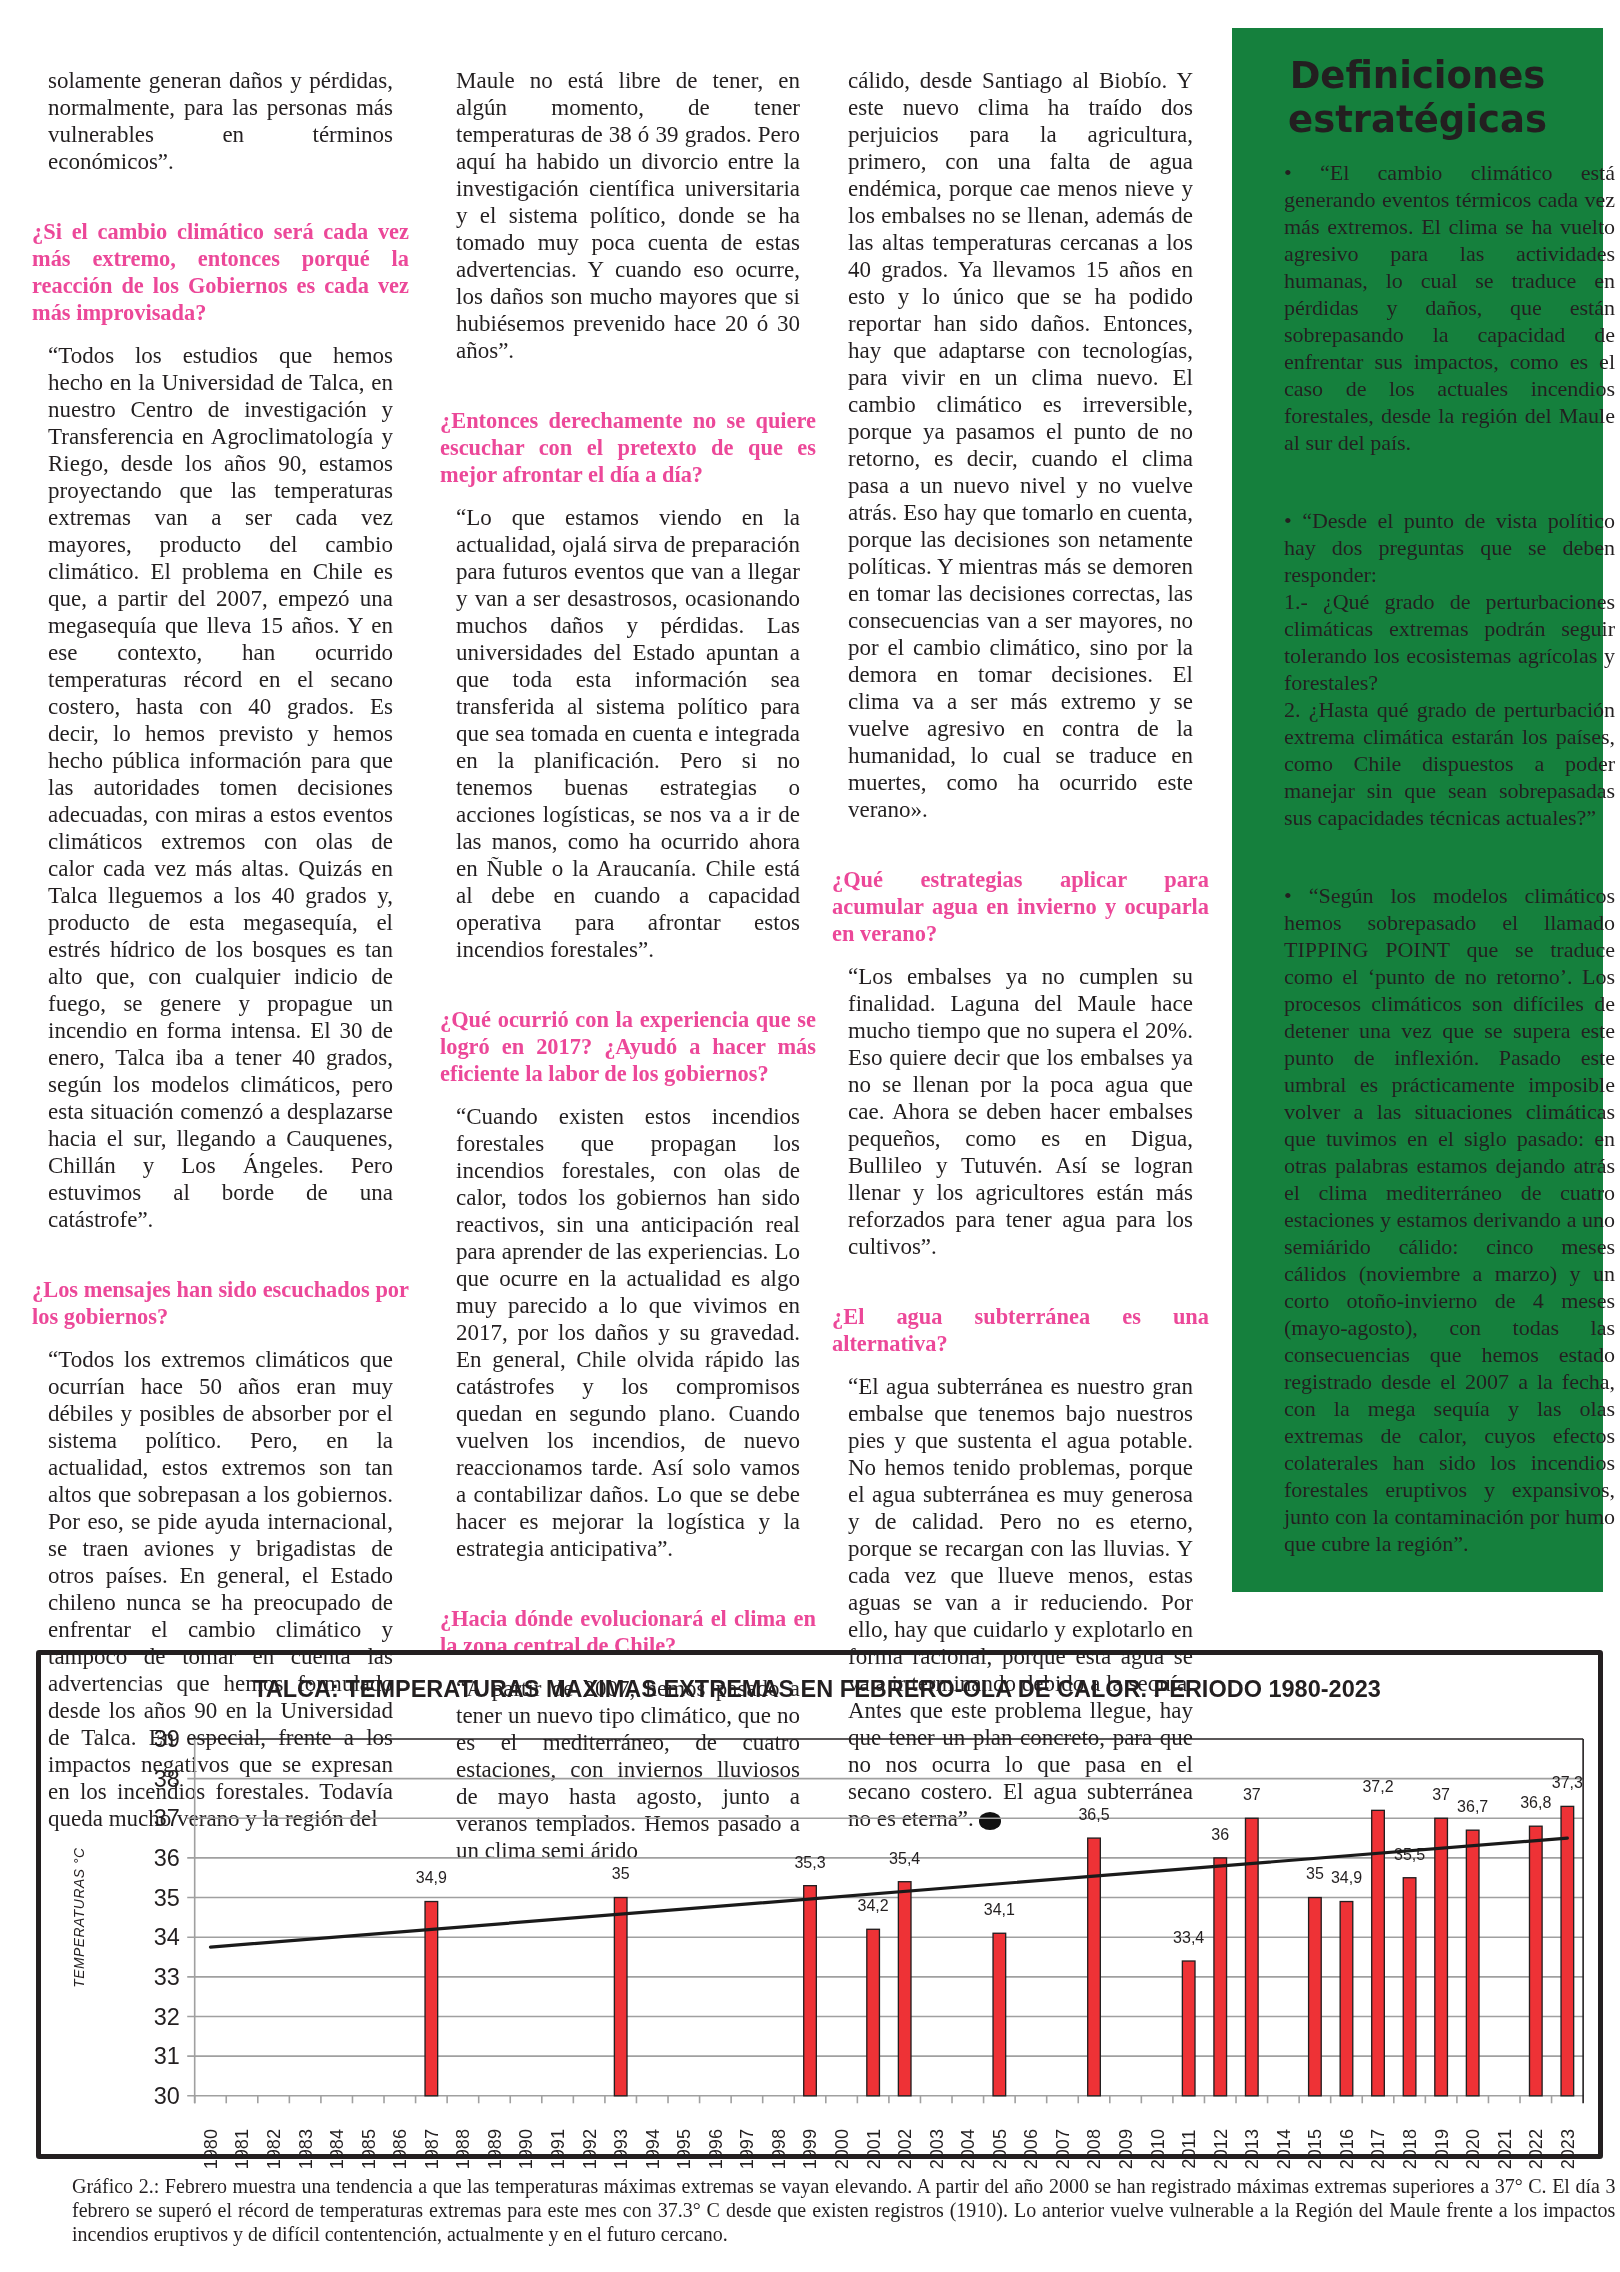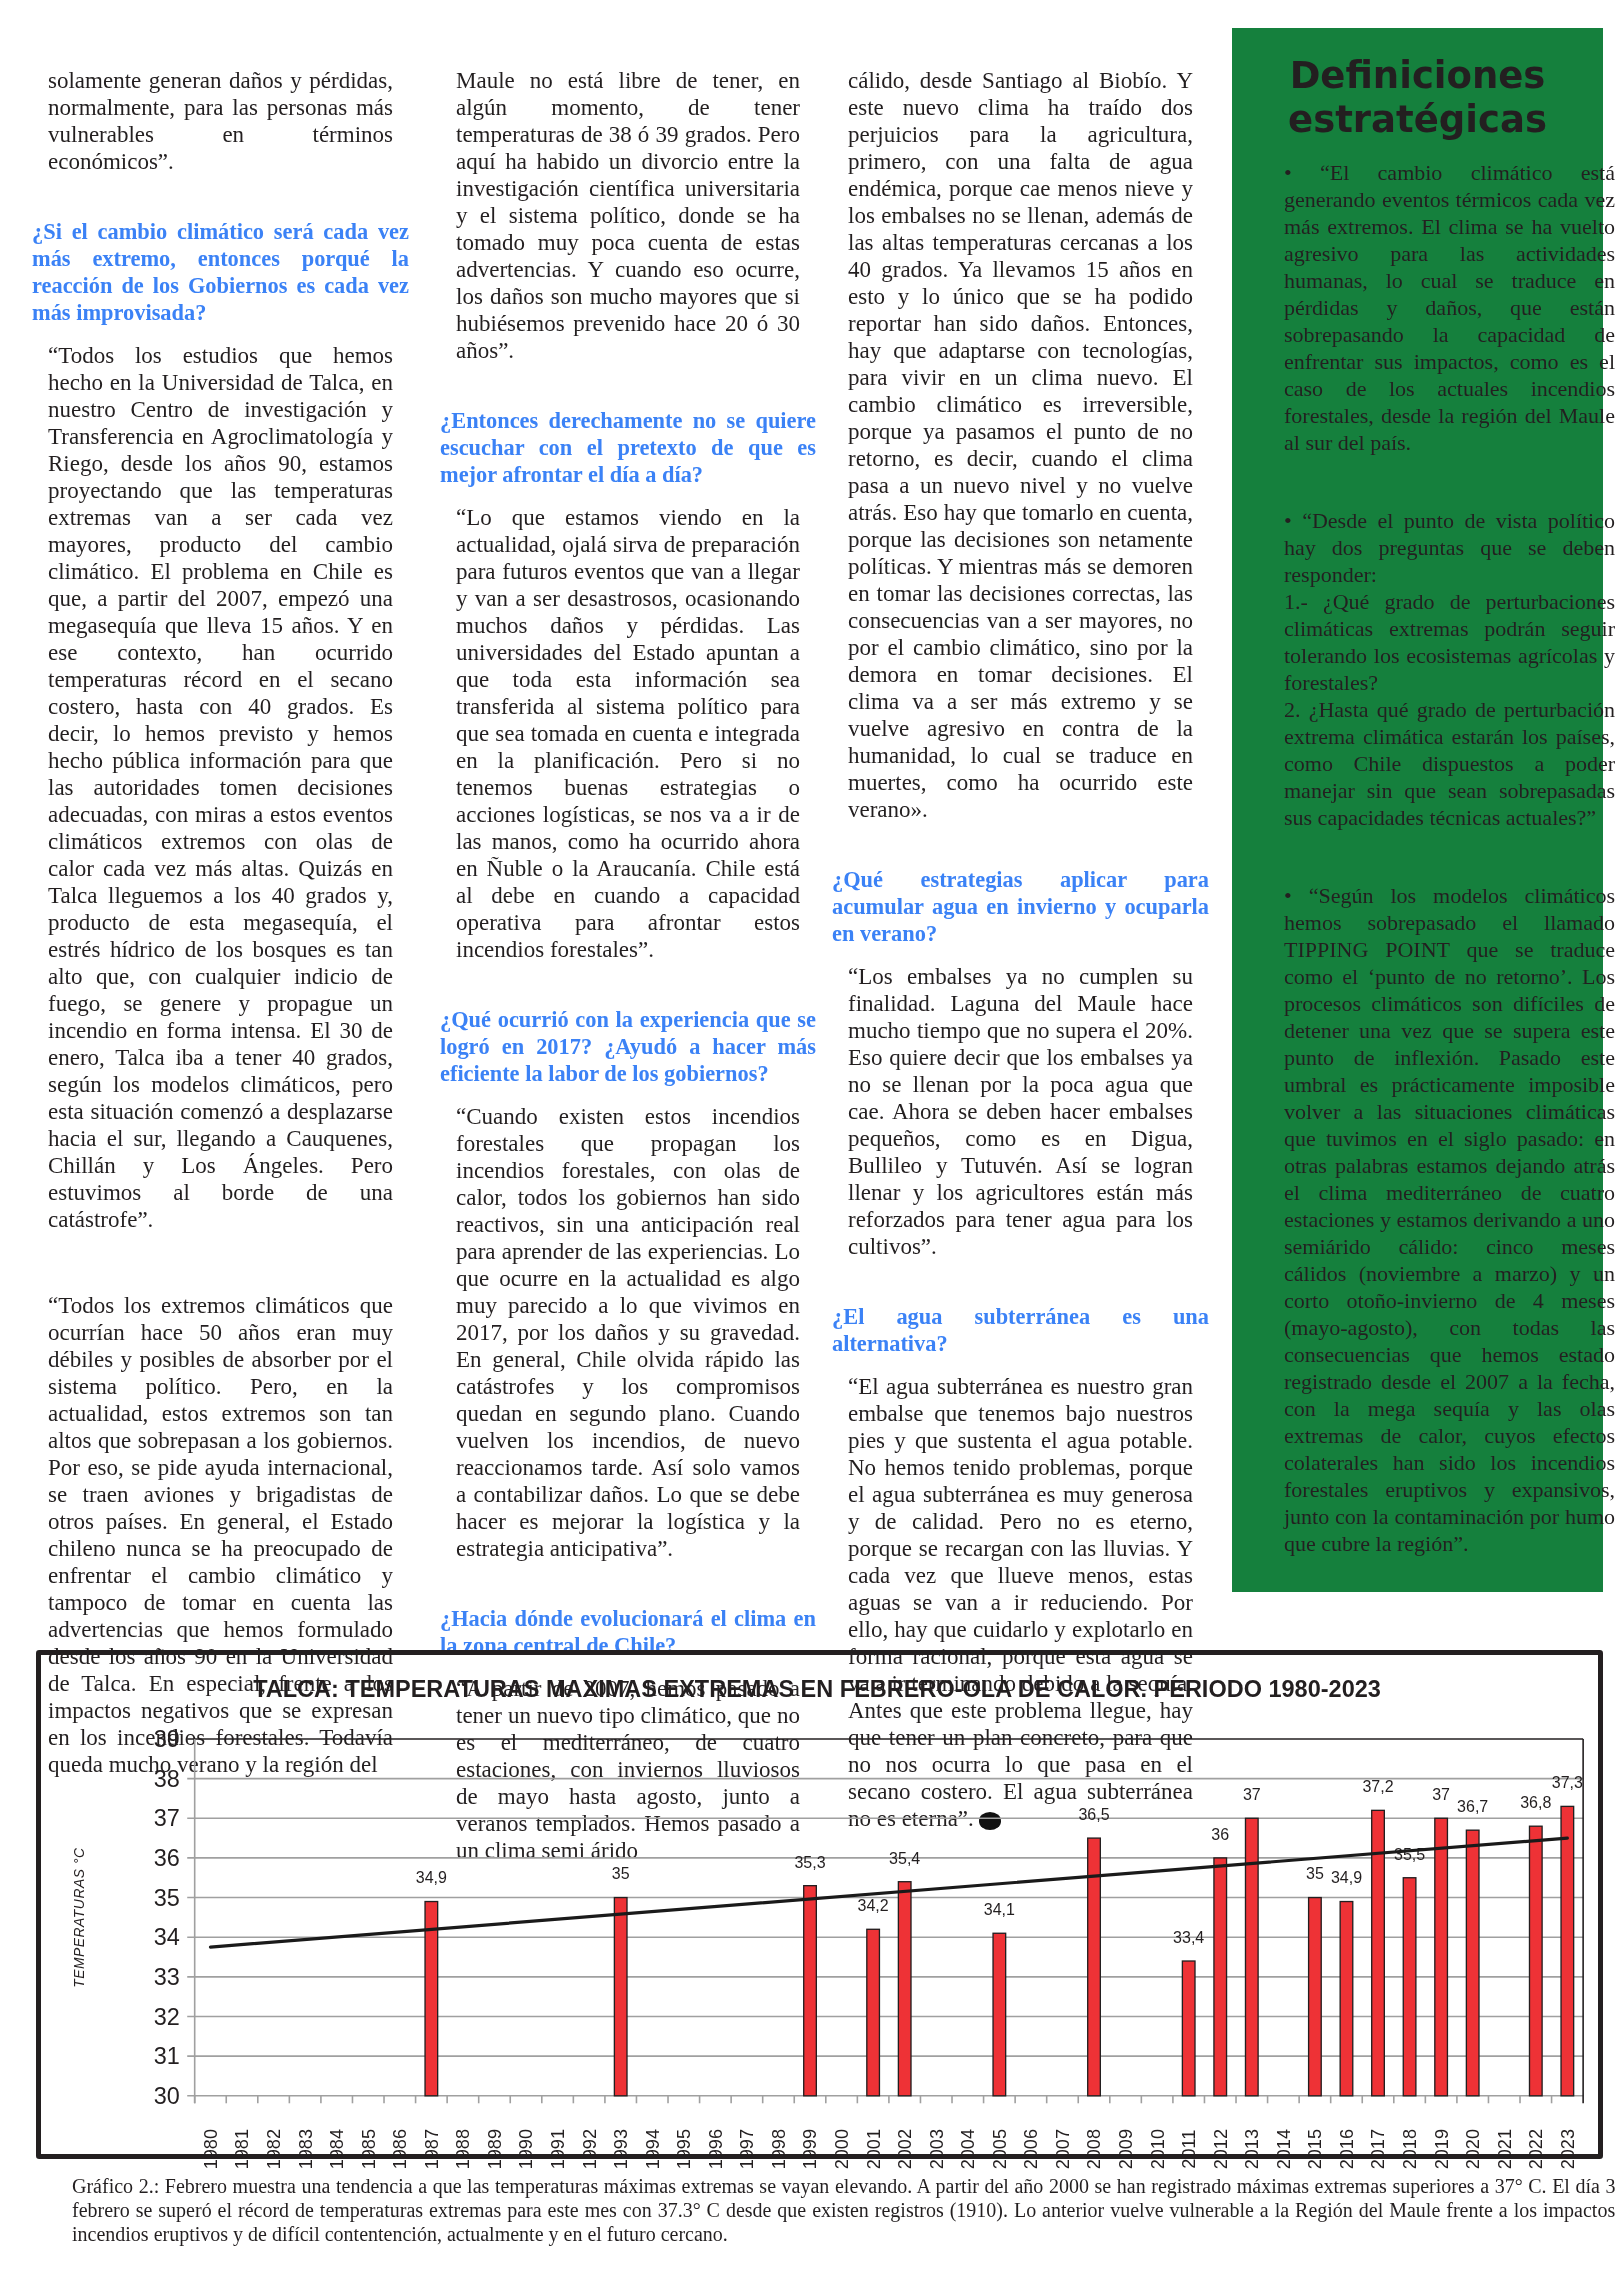--- a/index.html
+++ b/index.html
@@ -1,19 +1,19 @@
 <!DOCTYPE html>
 <html style="font-size:8.5px"><head>
 <meta charset="utf-8">
 <style>
   html,body{margin:0;padding:0;background:#fff;}
   body{width:1621px;height:2273px;position:relative;overflow:hidden;color:#231f20;}
   .col{position:absolute;top:51px;font-family:"Liberation Serif","DejaVu Serif",serif;font-size:23px;line-height:27px;text-align:justify;hyphens:manual;}
   .col p{margin:16px;}
-  .col h3{margin:0;color:#3b82f6;font-weight:bold;font-size:22.4px;line-height:27px;}
+  .col h3{margin:0;color:#ec4899;font-weight:bold;font-size:22.4px;line-height:27px;}
   .gap{height:27px;}
   #col1{left:32px;width:377px;}
   #col2{left:440px;width:376px;}
   #col3{left:832px;width:377px;}
   #sidebar{position:absolute;left:1232px;top:28px;width:371px;height:1564px;background:#15803d;}
   #sidebar h2{margin:25.6px 0 0 0;text-align:center;font-family:"DejaVu Sans","Liberation Sans",sans-serif;font-weight:bold;font-size:37px;line-height:44px;color:#231f20;}
   #sidebar .items{position:absolute;left:27px;width:331px;top:131px;font-family:"Liberation Serif","DejaVu Serif",serif;font-size:22px;line-height:27px;text-align:justify;margin-left:25px;}
   #sidebar .item{margin:0 0 51px 0;white-space:pre-line;}
   #chartbox{position:absolute;left:36px;top:1650px;width:1557px;height:499px;border:5.3px solid #231f20;border-radius:3.2px;}
   #chart-title{position:absolute;left:0;right:0;top:1676px;text-align:center;font-family:"Liberation Sans","DejaVu Sans",sans-serif;font-weight:bold;font-size:23.5px;color:#231f20;margin-left:13px;}
@@ -23,20 +23,21 @@
 </style>
 </head>
 <body>
 
 <div id="col1" class="col">
     <p>solamente generan daños y pérdidas, normalmente, para las personas más vulnerables en términos económicos”.</p>
     <div class="gap"></div>
     <h3>¿Si el cambio climático será cada vez más extremo, entonces porqué la reacción de los Gobiernos es cada vez más improvisada?</h3>
     <p>“Todos los estudios que hemos hecho en la Universidad de Talca, en nuestro Centro de investigación y Transferencia en Agroclimatología y Riego, desde los años 90, estamos proyectando que las temperaturas extremas van a ser cada vez mayores, producto del cambio climático. El problema en Chile es que, a partir del 2007, empezó una megasequía que lleva 15 años. Y en ese contexto, han ocurrido temperaturas récord en el secano costero, hasta con 40 grados. Es decir, lo hemos previsto y hemos hecho pública información para que las autoridades tomen decisiones adecuadas, con miras a estos eventos climáticos extremos con olas de calor cada vez más altas. Quizás en Talca lleguemos a los 40 grados y, producto de esta megasequía, el estrés hídrico de los bosques es tan alto que, con cualquier indicio de fuego, se genere y propague un incendio en forma intensa. El 30 de enero, Talca iba a tener 40 grados, según los modelos climáticos, pero esta situación comenzó a desplazarse hacia el sur, llegando a Cauquenes, Chillán y Los Ángeles. Pero estuvimos al borde de una catástrofe”.</p>
     <div class="gap"></div>
+    <h3>¿Los mensajes han sido escuchados por los gobiernos?</h3>
     <p>“Todos los extremos climáticos que ocurrían hace 50 años eran muy débiles y posibles de absorber por el sistema político. Pero, en la actualidad, estos extremos son tan altos que sobrepasan a los gobiernos. Por eso, se pide ayuda internacional, se traen aviones y brigadistas de otros países. En general, el Estado chileno nunca se ha preocupado de enfrentar el cambio climático y tampoco de tomar en cuenta las advertencias que hemos formulado desde los años 90 en la Universidad de Talca. En especial, frente a los impactos negativos que se expresan en los incendios forestales. Todavía queda mucho verano y la región del</p>
   </div>
 <div id="col2" class="col">
     <p>Maule no está libre de tener, en algún momento, de tener temperaturas de 38 ó 39 grados. Pero aquí ha habido un divorcio entre la investigación científica universitaria y el sistema político, donde se ha tomado muy poca cuenta de estas advertencias. Y cuando eso ocurre, los daños son mucho mayores que si hubiésemos prevenido hace 20 ó 30 años”.</p>
     <div class="gap"></div>
     <h3>¿Entonces derechamente no se quiere escuchar con el pretexto de que es mejor afrontar el día a día?</h3>
     <p>“Lo que estamos viendo en la actualidad, ojalá sirva de preparación para futuros eventos que van a llegar y van a ser desastrosos, ocasionando muchos daños y pérdidas. Las universidades del Estado apuntan a que toda esta información sea transferida al sistema político para que sea tomada en cuenta e integrada en la planificación. Pero si no tenemos buenas estrategias o acciones logísticas, se nos va a ir de las manos, como ha ocurrido ahora en Ñuble o la Araucanía. Chile está al debe en cuando a capacidad operativa para afrontar estos incendios forestales”.</p>
     <div class="gap"></div>
     <h3>¿Qué ocurrió con la experiencia que se logró en 2017? ¿Ayudó a hacer más eficiente la labor de los gobiernos?</h3>
     <p>“Cuando existen estos incendios forestales que propagan los incendios forestales, con olas de calor, todos los gobiernos han sido reactivos, sin una anticipación real para aprender de las experiencias. Lo que ocurre en la actualidad es algo muy parecido a lo que vivimos en 2017, por los daños y su gravedad. En general, Chile olvida rápido las catástrofes y los compromisos quedan en segundo plano. Cuando vuelven los incendios, de nuevo reaccionamos tarde. Así solo vamos a contabilizar daños. Lo que se debe hacer es mejorar la logística y la estrategia anticipativa”.</p>

